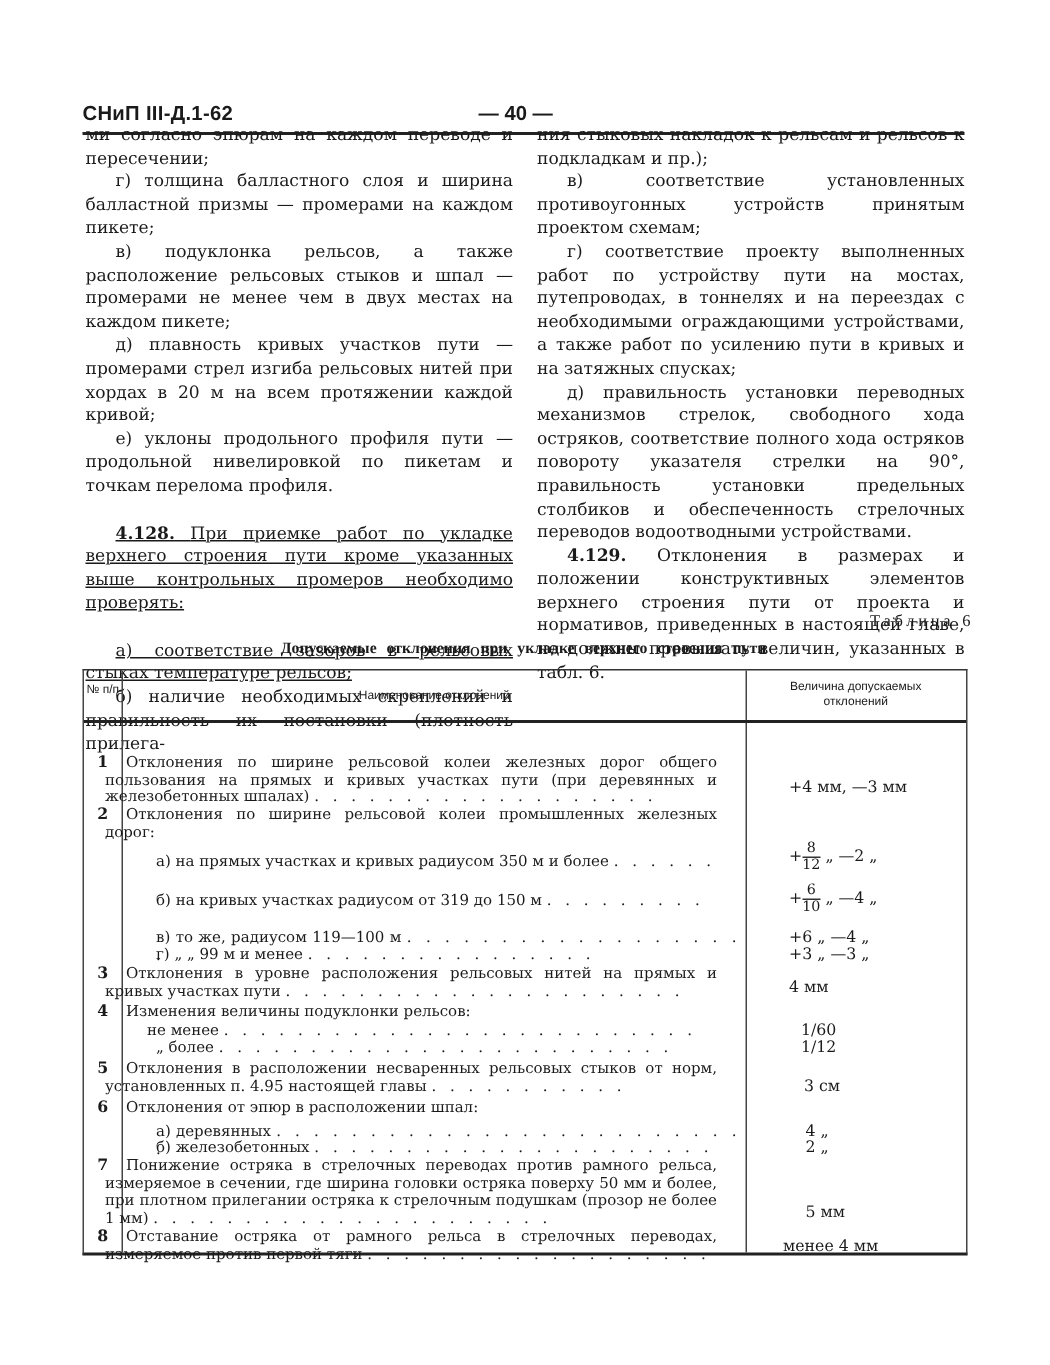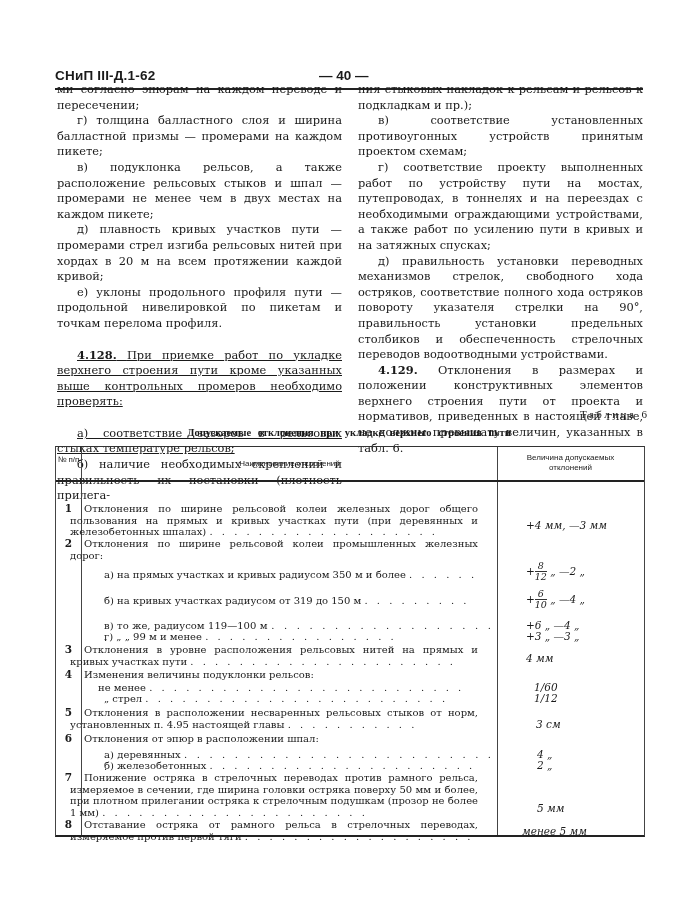--- a/index.html
+++ b/index.html
@@ -28,21 +28,21 @@
   .tbl .vline { position: absolute; top: 0; bottom: 0; width: 1px; background: #444; }
   .tbl .hdr-line { position: absolute; left: 0; right: 0; top: 33px; height: 2px; background: #222; }
   .th { position: absolute; font-family: "Liberation Sans", sans-serif; font-size: 8px; text-align: center; line-height: 10px; }
 
   .rows { position: absolute; left: 0; top: 50px; width: 588px; font-size: 10px; line-height: 11.6px; }
   .r { position: absolute; left: 0; width: 588px; }
   .r .num { position: absolute; left: 0; width: 25px; text-align: center; font-weight: bold; font-size: 10.5px; }
   .r .txt { position: absolute; left: 14px; width: 408px; text-align: justify; }
   .r .txt.ind { text-indent: 14px; }
   .r .txt.sub { left: 48px; width: 390px; }
-  .r .val { position: absolute; left: 470px; width: 118px; font-size: 10.5px; white-space: nowrap; font-style: italic; }
+  .r .val { position: absolute; left: 470px; width: 118px; font-size: 10.5px; white-space: nowrap; }
   .dots { letter-spacing: 3px; }
   .frac { display: inline-block; vertical-align: middle; text-align: center; font-size: 9.5px; line-height: 10px; }
   .frac .n { display: block; border-bottom: 1px solid #333; padding: 0 1px; }
   .frac .d { display: block; }
 </style>
 </head>
 <body>
 
 <div class="header">
   <div class="doc-code">СНиП III-Д.1-62</div>
@@ -114,21 +114,21 @@
     </div>
     <div class="r" style="top:172px">
       <div class="num">4</div>
       <div class="txt ind">Изменения величины подуклонки рельсов:</div>
     </div>
     <div class="r" style="top:185px">
       <div class="txt" style="left:42px"><span>не менее</span> <span class="dots">. . . . . . . . . . . . . . . . . . . . . . . . . .</span></div>
       <div class="val" style="left:478px">1/60</div>
     </div>
     <div class="r" style="top:196px">
-      <div class="txt" style="left:48px"><span>„ стрел</span> <span class="dots">. . . . . . . . . . . . . . . . . . . . . . . . .</span></div>
+      <div class="txt" style="left:48px"><span>„ более</span> <span class="dots">. . . . . . . . . . . . . . . . . . . . . . . . .</span></div>
       <div class="val" style="left:478px">1/12</div>
     </div>
     <div class="r" style="top:210px">
       <div class="num">5</div>
       <div class="txt ind"><span>Отклонения в расположении несваренных рельсовых стыков от норм, установленных п. 4.95 настоящей главы</span> <span class="dots">. . . . . . . . . . .</span></div>
       <div class="val" style="left:480px;top:12px">3 см</div>
     </div>
     <div class="r" style="top:236px">
       <div class="num">6</div>
       <div class="txt ind">Отклонения от эпюр в расположении шпал:</div>
@@ -142,16 +142,16 @@
       <div class="val" style="left:481px">2 „</div>
     </div>
     <div class="r" style="top:275px">
       <div class="num">7</div>
       <div class="txt ind"><span>Понижение остряка в стрелочных переводах против рамного рельса, измеряемое в сечении, где ширина головки остряка поверху 50 мм и более, при плотном прилегании остряка к стрелочным подушкам (прозор не более 1 мм)</span> <span class="dots">. . . . . . . . . . . . . . . . . . . . . .</span></div>
       <div class="val" style="left:481px;top:31px">5 мм</div>
     </div>
     <div class="r" style="top:322px">
       <div class="num">8</div>
       <div class="txt ind"><span>Отставание остряка от рамного рельса в стрелочных переводах, измеряемое против первой тяги</span> <span class="dots">. . . . . . . . . . . . . . . . . . .</span></div>
-      <div class="val" style="left:466px;top:7px">менее 5 мм</div>
+      <div class="val" style="left:466px;top:7px">менее 4 мм</div>
     </div>
   </div>
 </div>
 
 </body></html>

